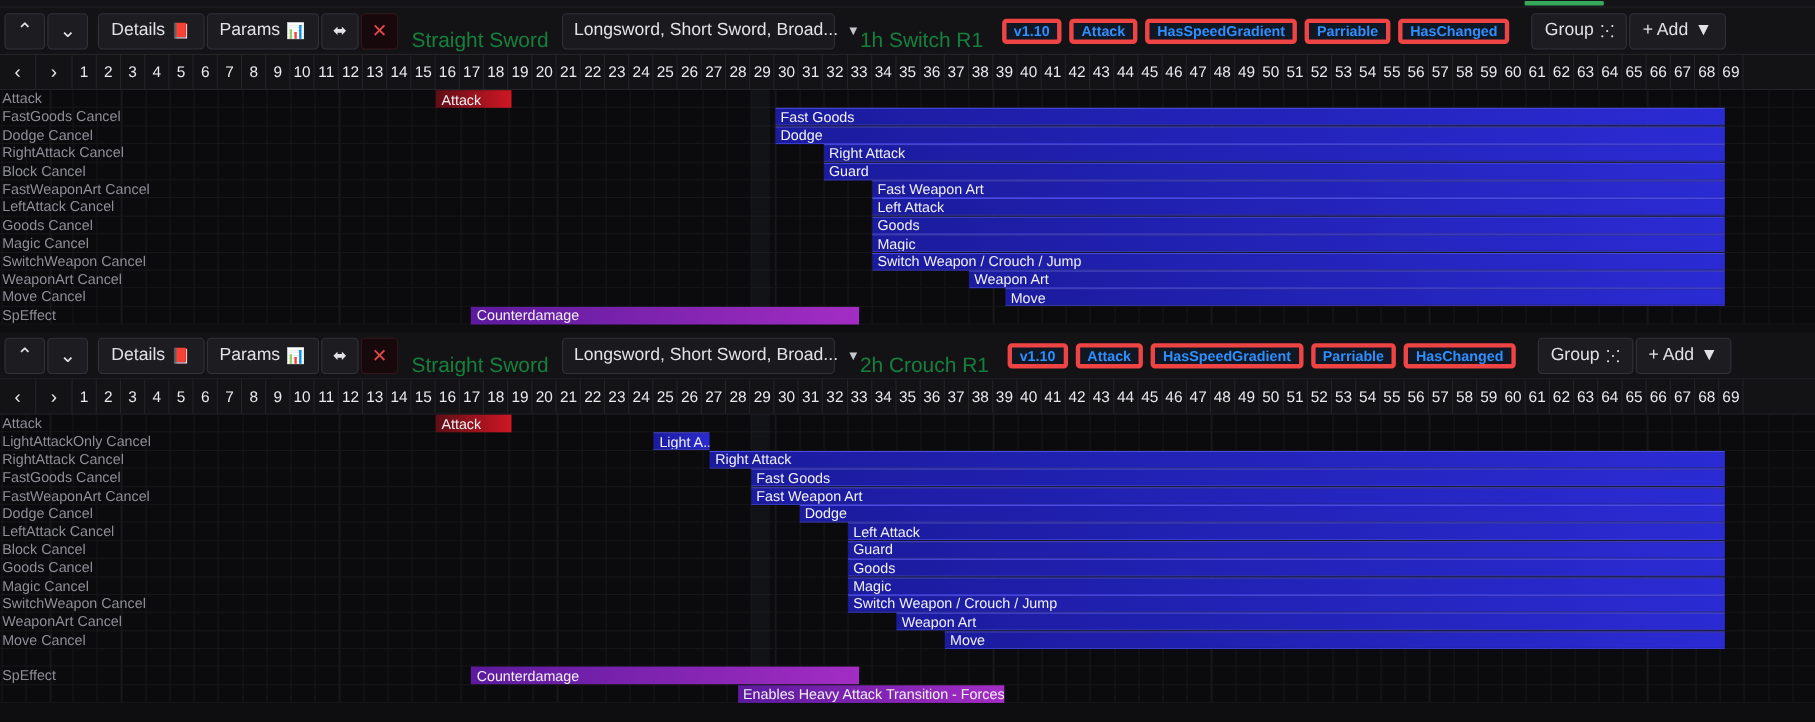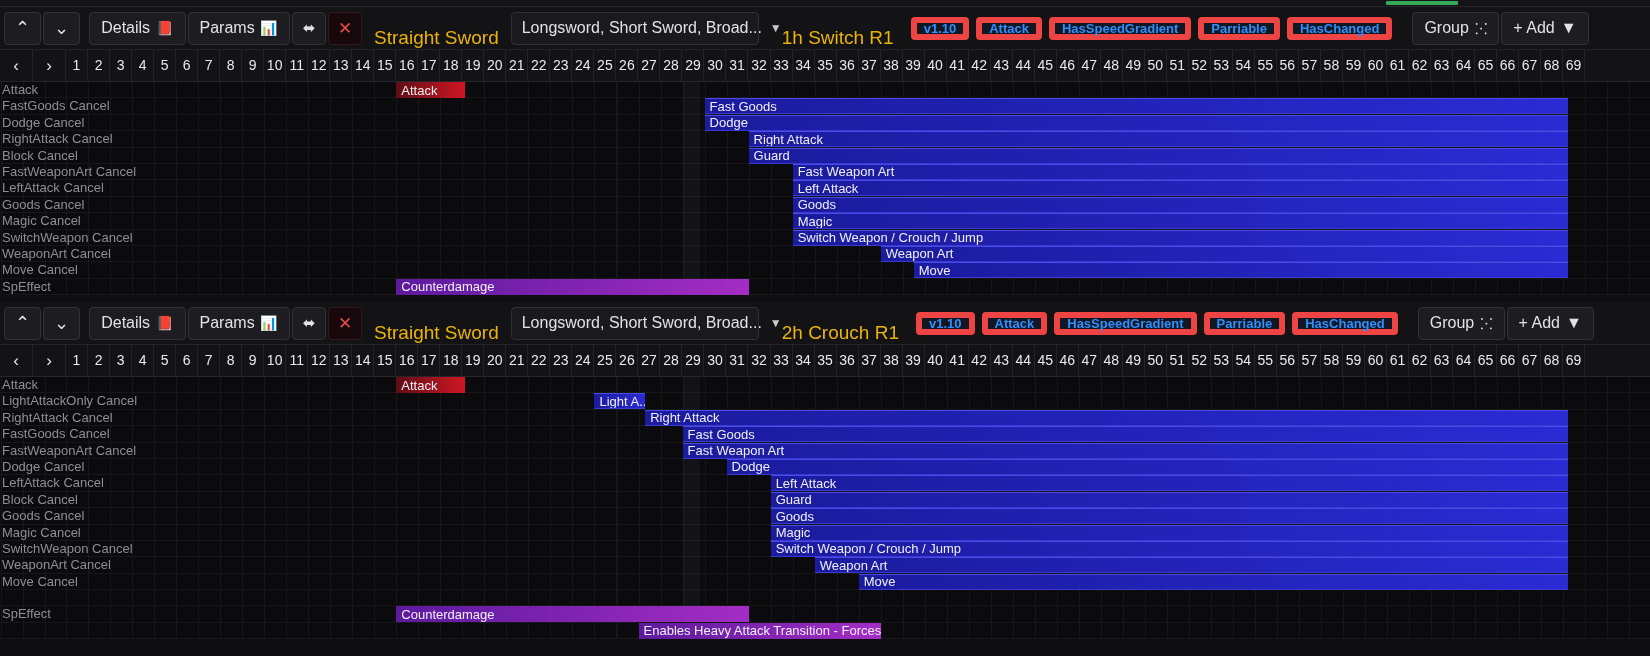--- a/index.html
+++ b/index.html
@@ -40,32 +40,32 @@
   .tb-btn {
     display: flex; align-items: center; justify-content: center; gap: 6px;
     height: 33px; min-width: 34px; padding: 0 11px;
     background: #1d1d21; border: 1px solid #313138; border-radius: 4px;
     color: #e2e2e6; font-size: 16px; cursor: pointer;
   }
   .tb-btn.icon-only { padding: 0 8px; }
   .tb-btn.chev { padding: 0 10px; font-size: 13px; }
   .tb-btn.danger { color: #e04a4a; background: #17090b; border-color: #35181b; font-size: 17px; }
   .tb-title {
-    font-size: 19px; color: #eab308; padding: 0 10px; margin-top: 20px;
+    font-size: 19px; color: #15803d; padding: 0 10px; margin-top: 20px;
   }
   .tb-select {
     display: flex; align-items: center; justify-content: space-between;
     height: 33px; width: 248px; padding: 0 10px;
     background: #1a1a1e; border: 1px solid #303036; border-radius: 4px;
     color: #e2e2e6; font-size: 16px; cursor: pointer;
   }
   .tb-select .cd { font-size: 12px; color: #c6c6cc; margin-left: 8px; }
   .tag {
     display: inline-flex; align-items: center; height: 23px; padding: 0 7px;
-    border: 6px solid #ef4444; border-radius: 4px;
+    border: 4px solid #ef4444; border-radius: 4px;
     background: #111723;
     color: #2e90ff; font-size: 13px; font-weight: bold;
     cursor: pointer;
   }
   .tb-sp { width: 5px; }
   .tb-sp-lg { width: 9px; }
 
   
   .ruler {
     display: flex; align-items: stretch; height: 32px;
@@ -111,21 +111,21 @@
   }
   .bar {
     position: absolute; top: 0px; height: 16px;
     display: flex; align-items: center;
     font-size: 13px; color: #f0f0f4;
     padding-left: 5px; white-space: nowrap; overflow: hidden;
     z-index: 2; cursor: pointer;
   }
   .bar.red    { background: linear-gradient(to right, #5e0e16, #cf1723); }
   .bar.blue   { background: linear-gradient(to right, #1b1b9e, #2b2bd4); border-top:1px solid #4a4ae8; border-bottom:1px solid #3a3ad0;}
-  .bar.purple { background: linear-gradient(to right, #5c1a9e, #a42dc4); }
+  .bar.purple { background: linear-gradient(to right, #5c1a9e, #a42dc4); margin-left: 32px; }
 </style>
 </head>
 <body>
 
 <div class="app">
 
   <div class="top-strip">
     <div class="accent"></div>
   </div>
 

